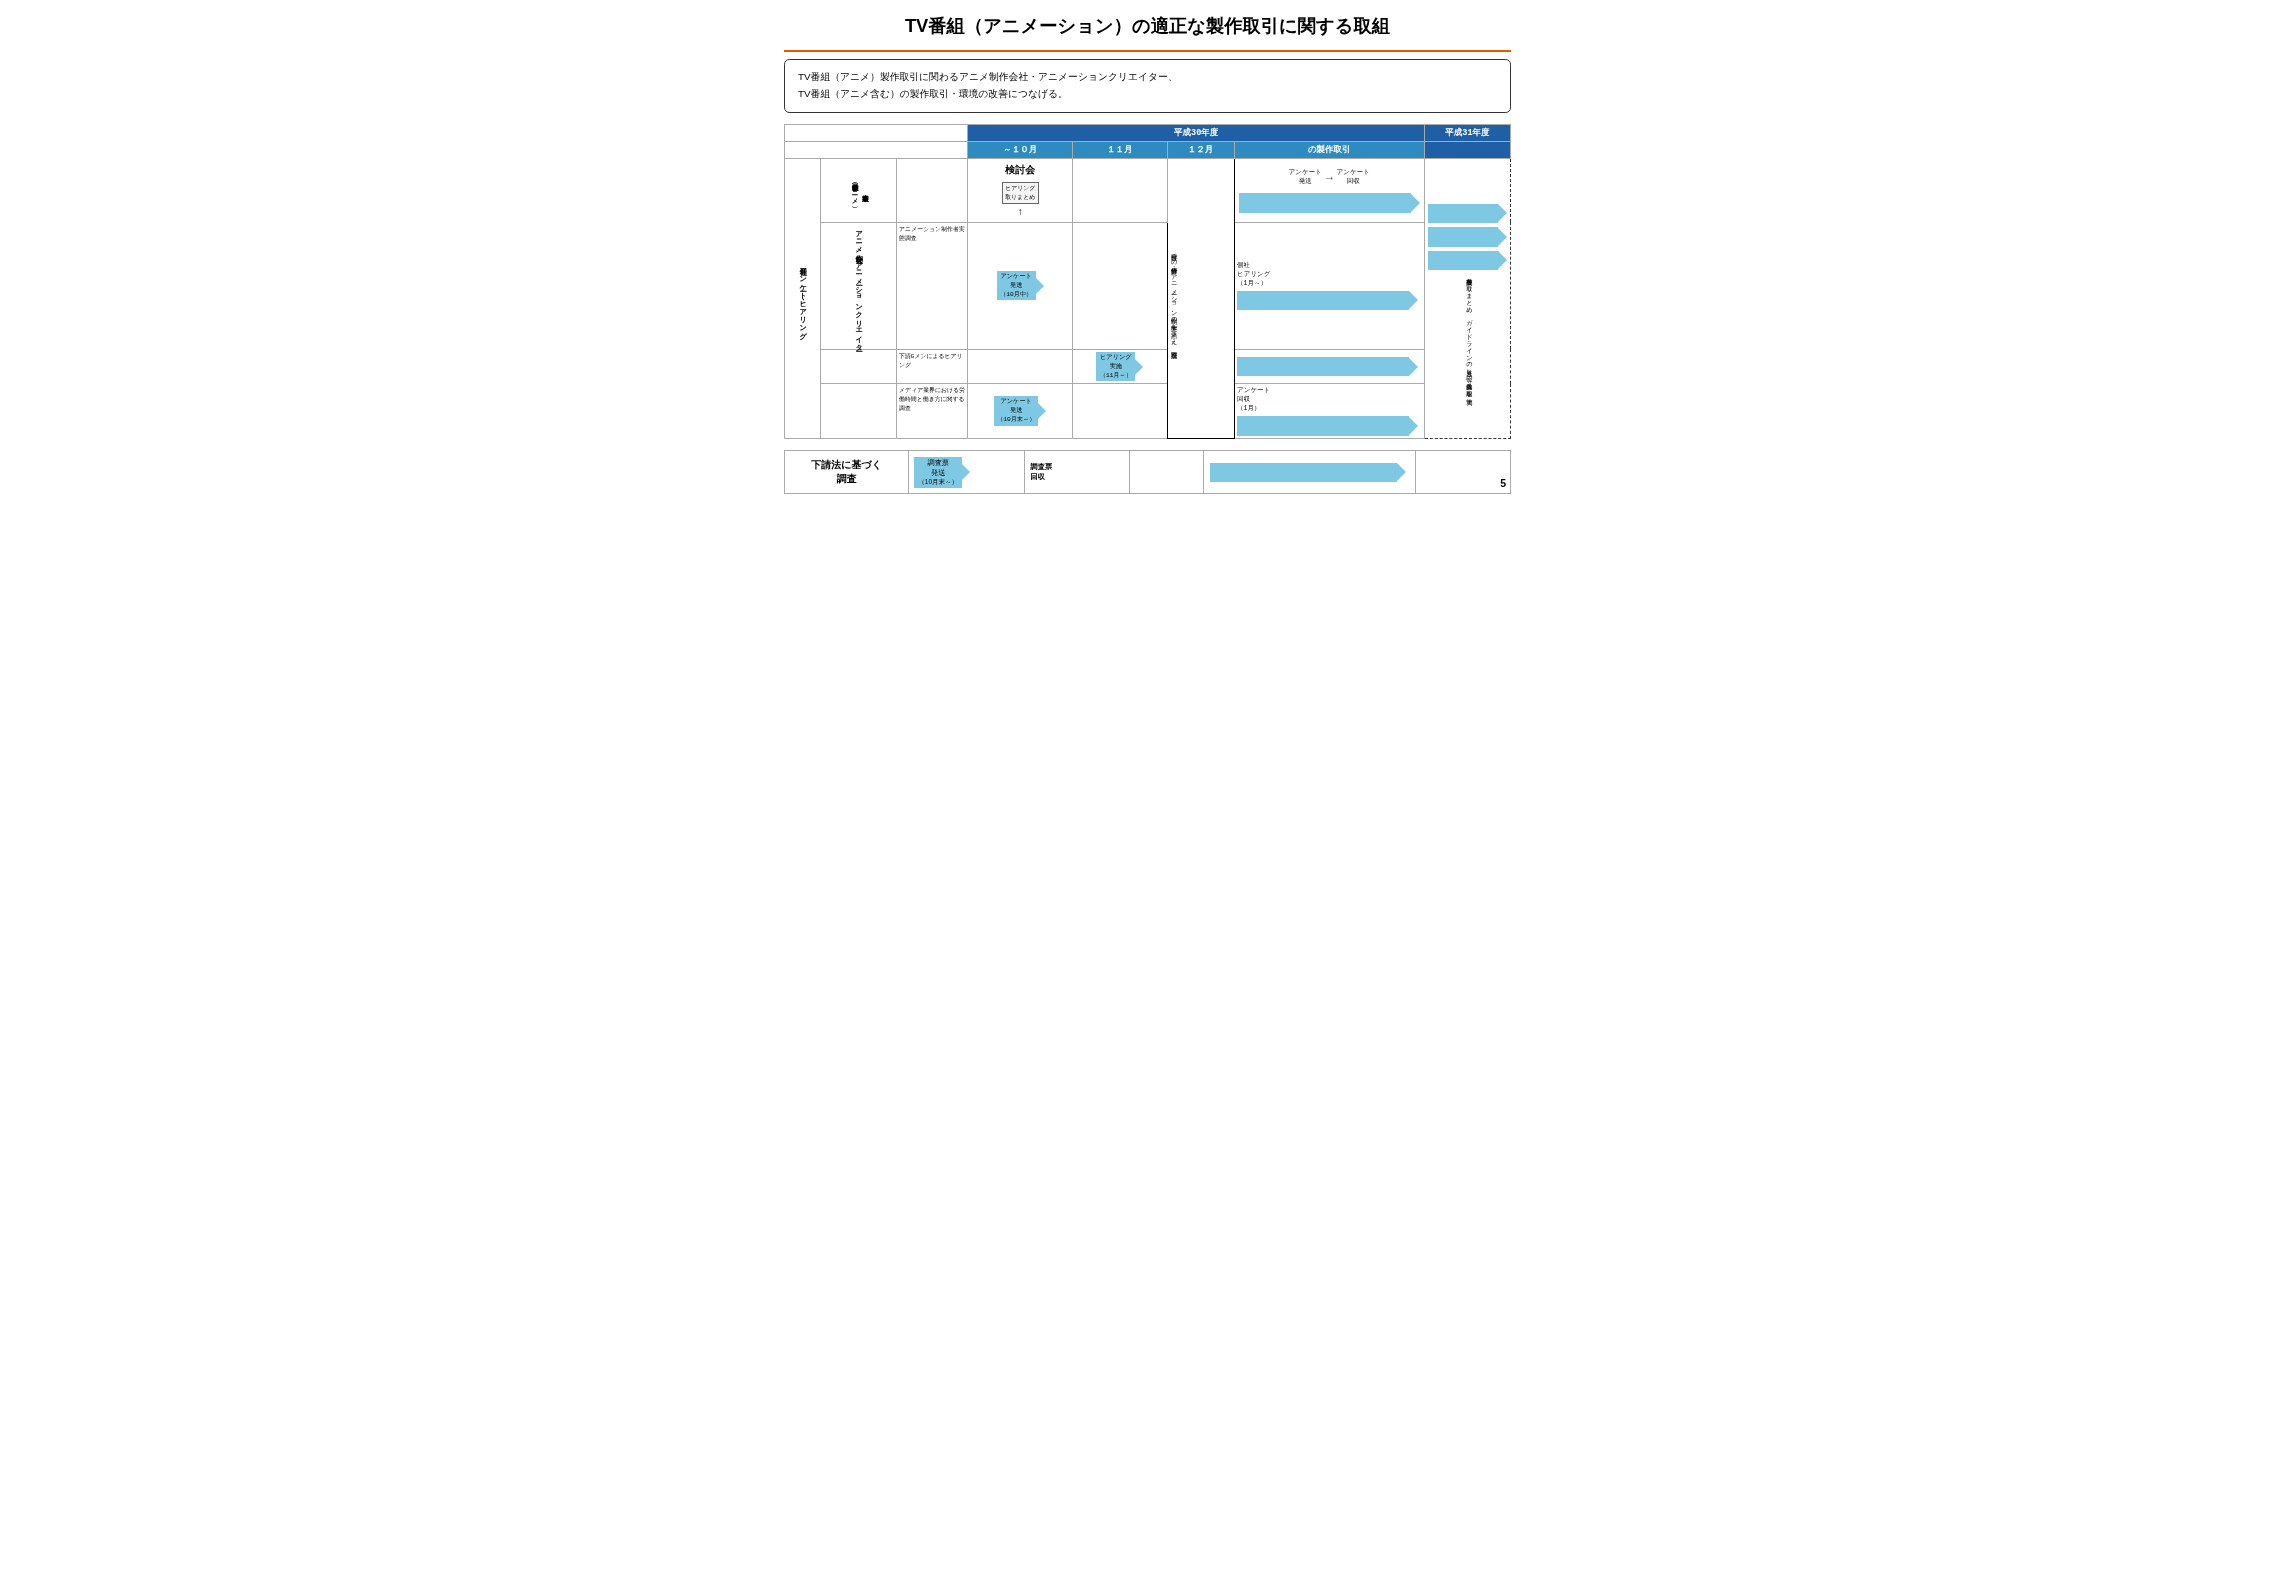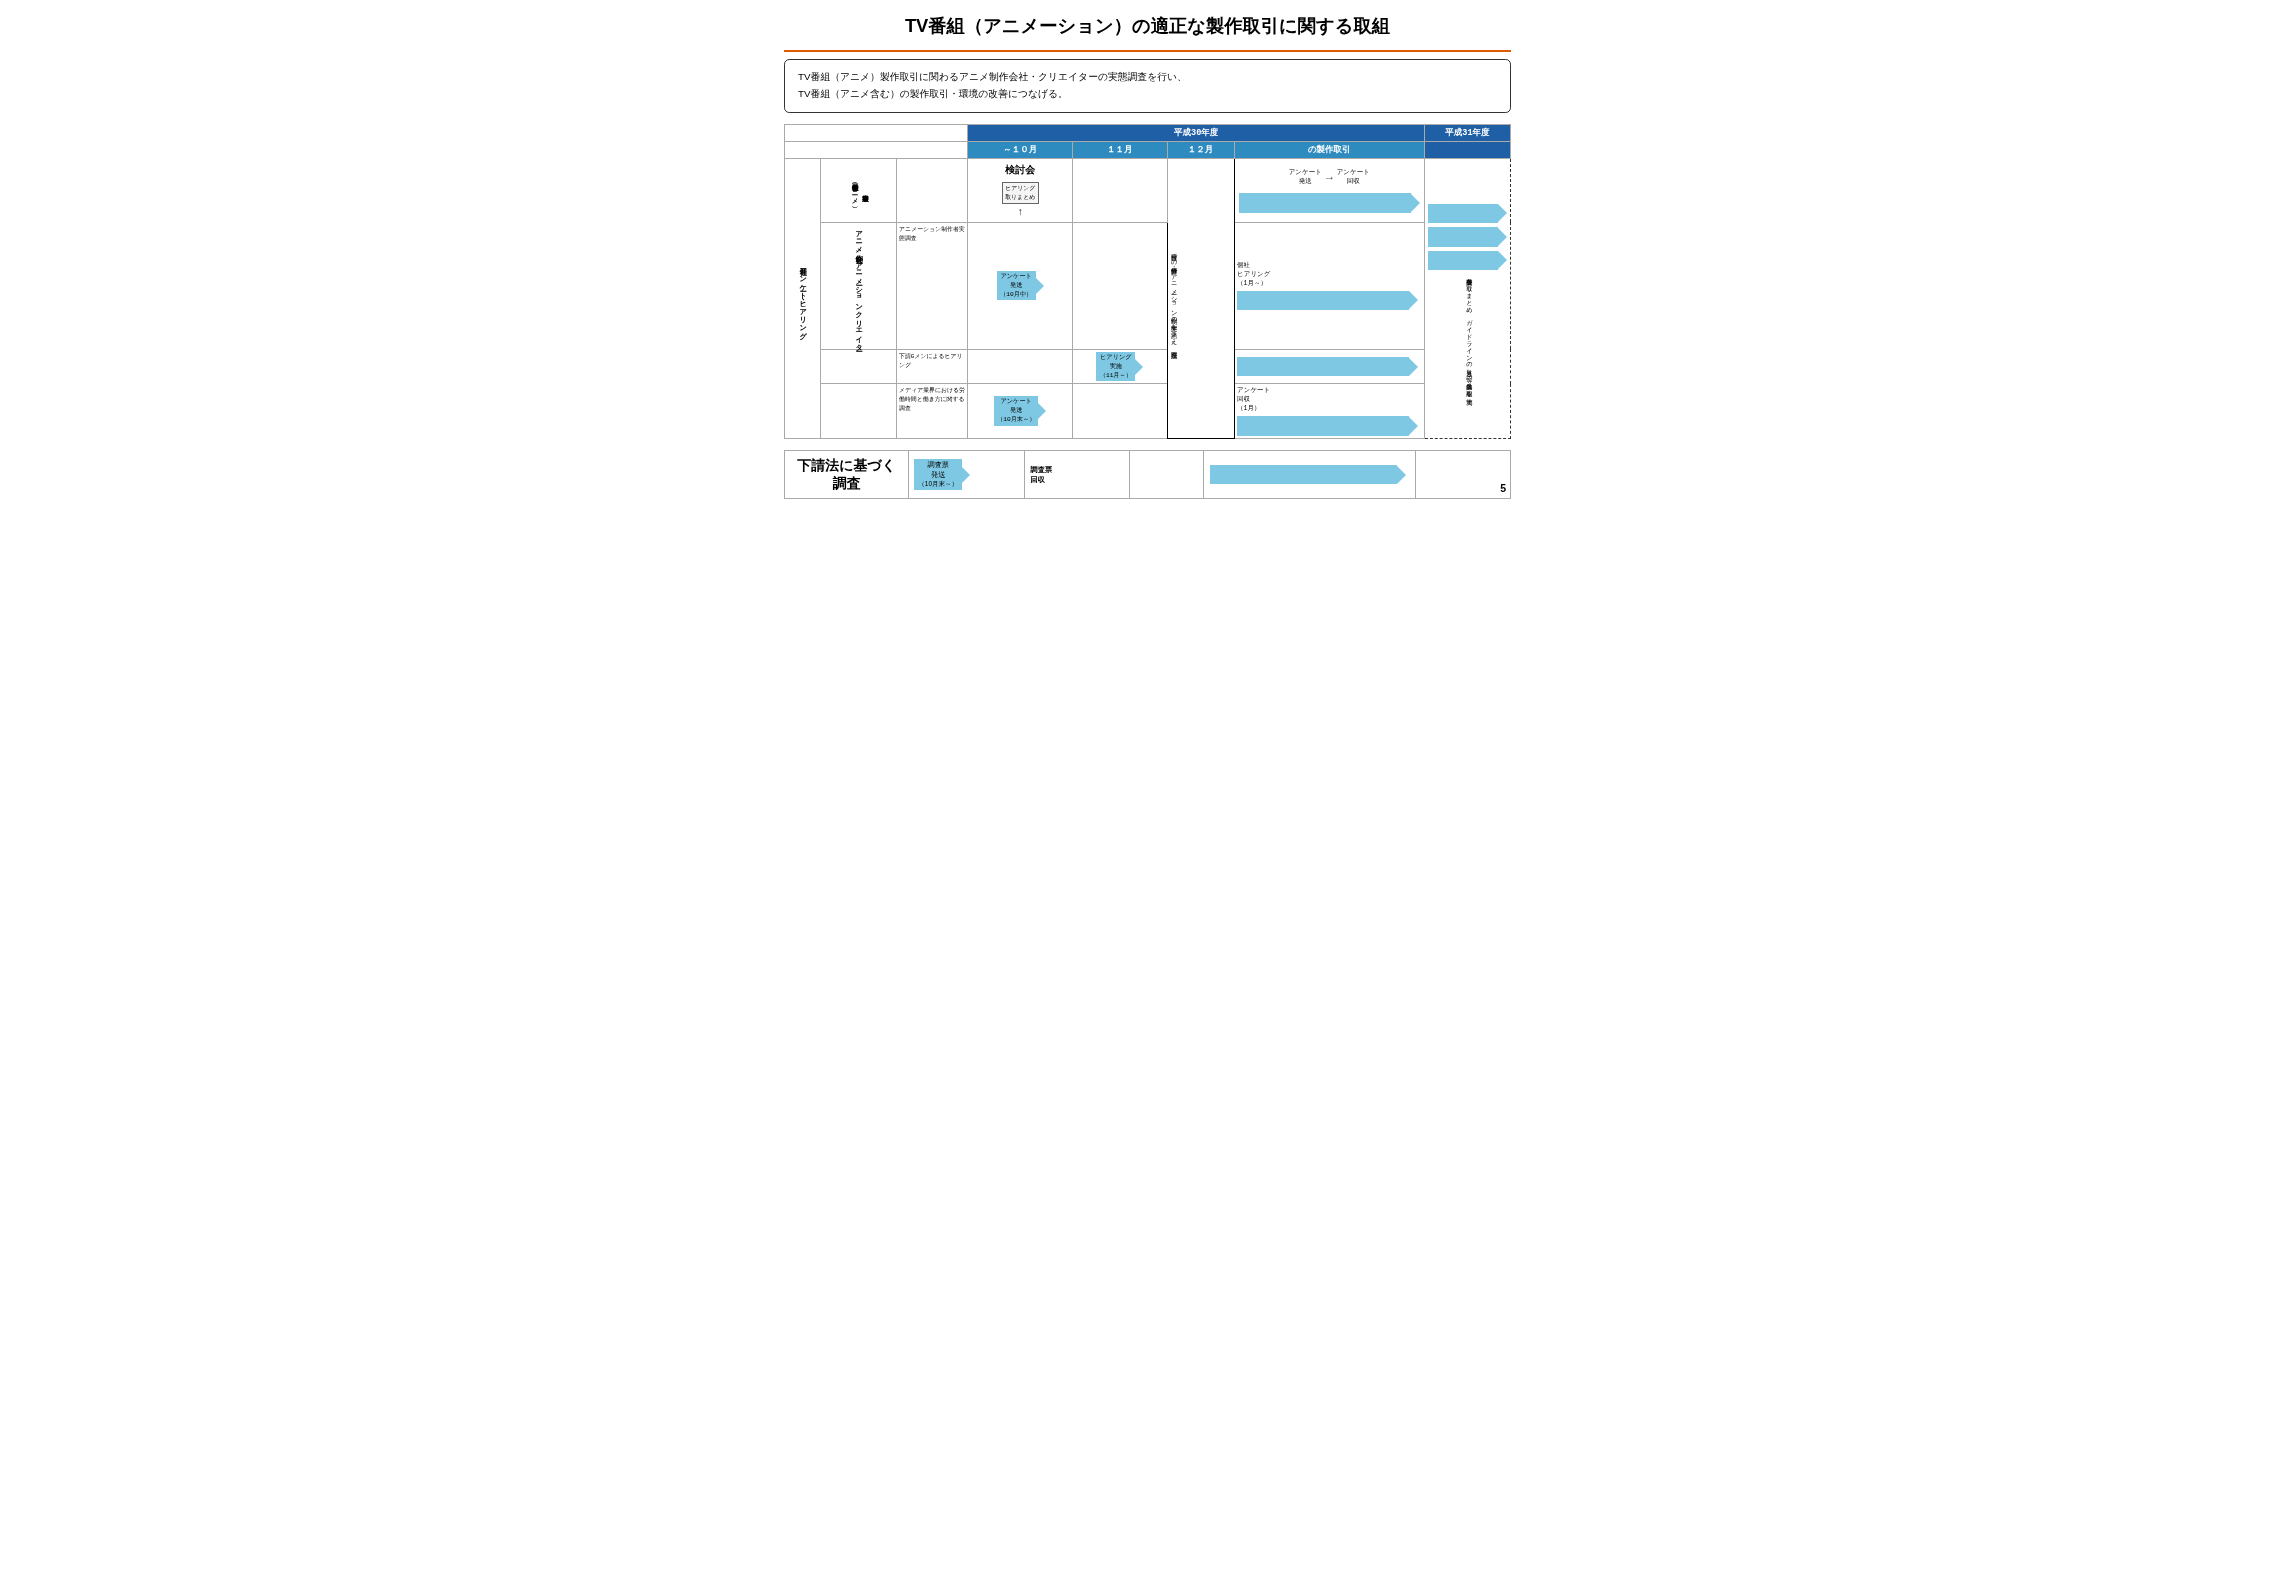--- a/index.html
+++ b/index.html
@@ -172,21 +172,21 @@
       color: #333;
     }
   </style>
 </head>
 <body>
 
 <div class="page-title">TV番組（アニメーション）の適正な製作取引に関する取組</div>
 <div class="title-underline"></div>
 
 <div class="subtitle-box">
-  <div>TV番組（アニメ）製作取引に関わるアニメ制作会社・クリエイターの実態調査を行い、</div>
+  <div>TV番組（アニメ）製作取引に関わるアニメ制作会社・アニメーションクリエイター、</div>
   <div>TV番組（アニメ含む）の製作取引・環境の改善につなげる。</div>
 </div>
 
 <table class="main-table">
   <colgroup>
     <col style="width:25px">
     <col style="width:52px">
     <col style="width:49px">
     <col style="width:72px">
     <col style="width:65px">
@@ -378,21 +378,21 @@
   <colgroup>
     <col style="width:77px">
     <col style="width:72px">
     <col style="width:65px">
     <col style="width:46px">
     <col style="width:131px">
     <col style="width:59px">
   </colgroup>
   <tbody>
     <tr>
-      <td style="font-weight:bold; font-size:14px; text-align:center; padding:5.2px; white-space:pre-line;">下請法に基づく
+      <td style="font-weight:bold; font-size:10px; text-align:center; padding:5.2px; white-space:pre-line;">下請法に基づく
 調査</td>
       <td style="vertical-align:middle; padding:5.2px;">
         <div class="small-arrow">
           <div class="ab" style="min-width:39px; display:flex; flex-direction:column; align-items:center; padding:1.3px 3.9px; height:auto; min-height:29px; font-size:7.2px;">
             <div>調査票</div>
             <div>発送</div>
             <div style="font-size:6.5px;">（10月末～）</div>
           </div>
           <div class="ah"></div>
         </div>

